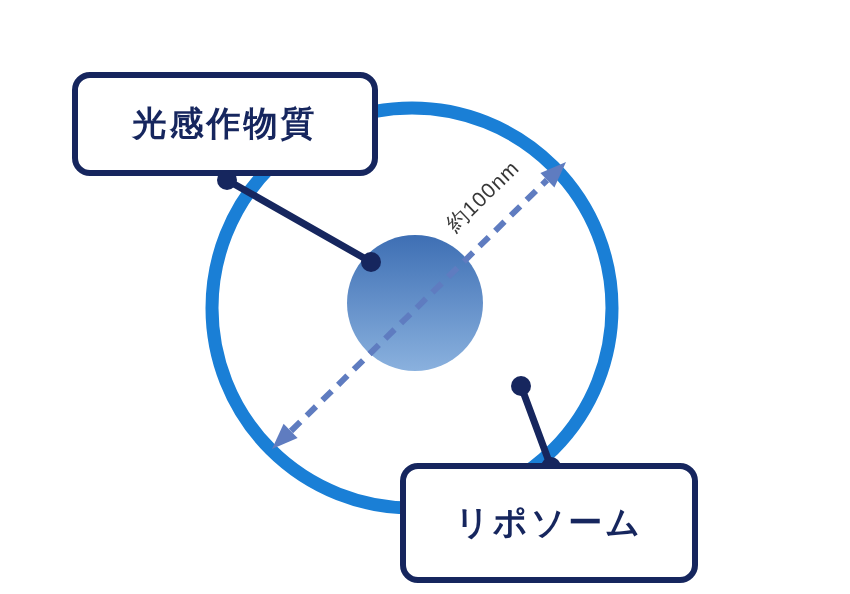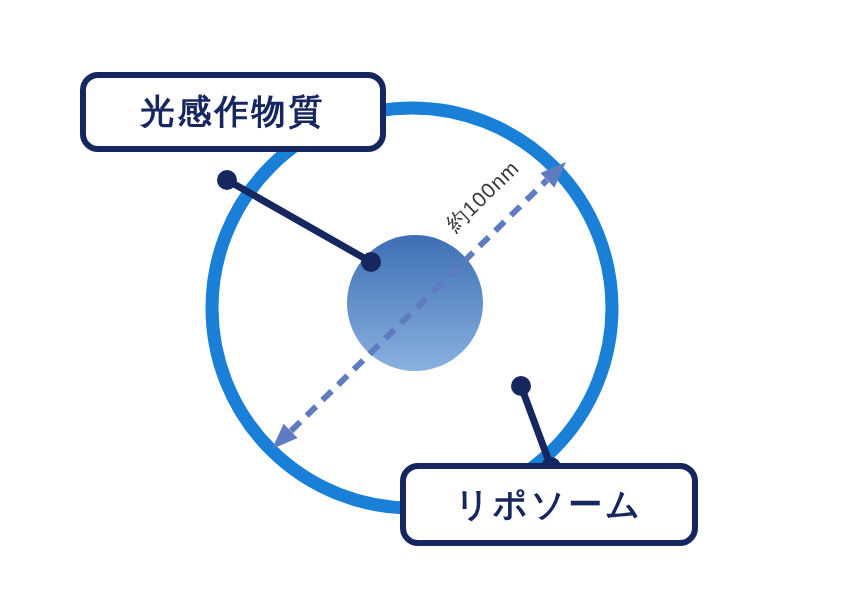--- a/index.html
+++ b/index.html
@@ -73,28 +73,27 @@
     font-size: 34px;
     color: var(--navy, #16265e);
     letter-spacing: 3px;
     box-sizing: border-box;
     white-space: nowrap;
   }
   .label-box.photosensitizer {
     left: 72px;
     top: 72px;
     width: 306px;
-    height: 80px;
-    margin-left: 8px;
+    height: 104px;
   }
   .label-box.liposome {
     left: 400px;
     top: 463px;
     width: 298px;
-    height: 83px;
+    height: 120px;
   }
 </style>
 </head>
 <body>
 
 <div class="stage">
 
   <svg width="850" height="594" viewBox="0 0 850 594">
     <defs>
       <linearGradient id="coreGrad" x1="0" y1="0" x2="0" y2="1">

